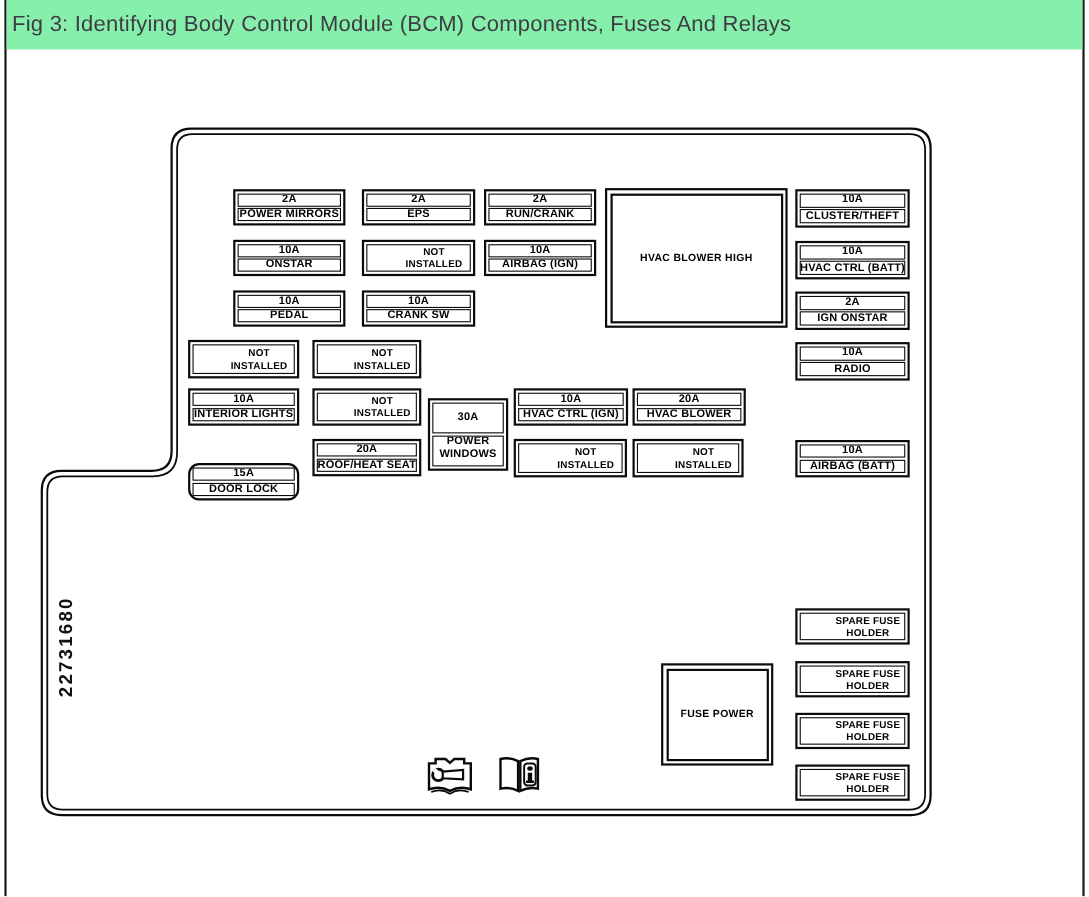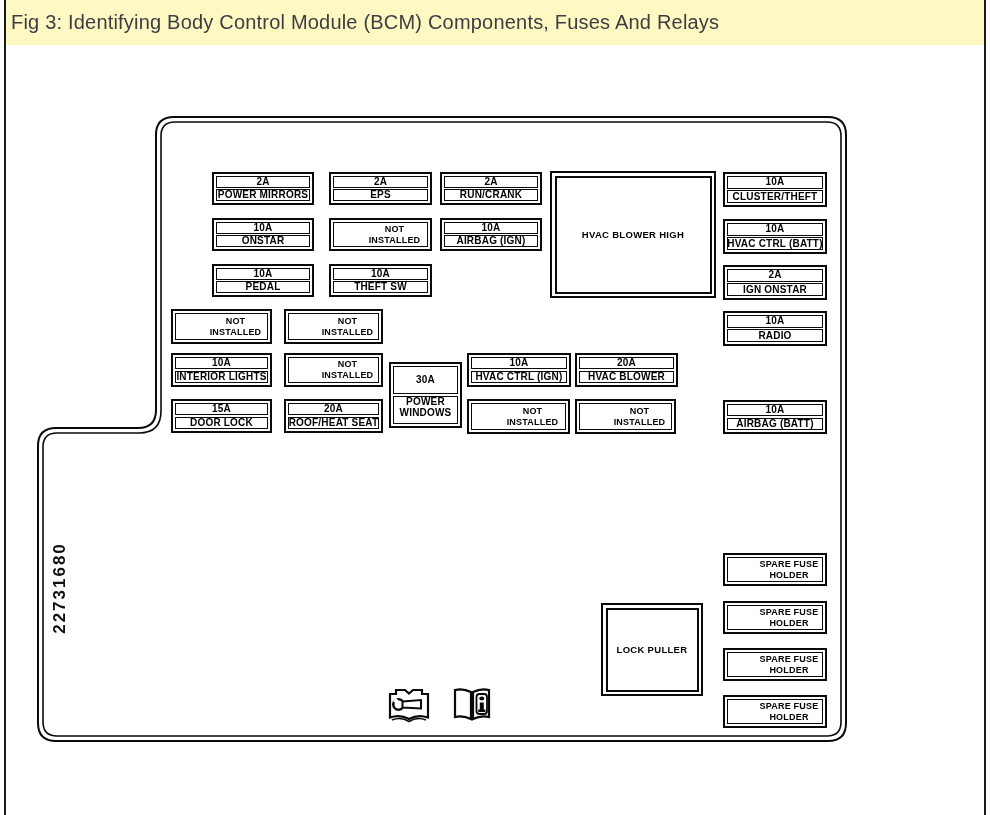--- a/index.html
+++ b/index.html
@@ -6,21 +6,21 @@
   #page {
     position:relative; width:990px; height:815px; background:#ffffff;
     font-family:"Liberation Sans", sans-serif; overflow:hidden;
   }
   .side-line { position:absolute; top:0; bottom:0; width:2px; background:#1a1a1a; }
   #side-left { left:4px; }
   #side-right { left:984px; }
 
   #title-bar {
     position:absolute; left:6px; top:0; width:978px; height:45px;
-    background:#fef9c3; display:flex; align-items:center;
+    background:#86efac; display:flex; align-items:center;
   }
   #title-bar .title {
     padding-left:5px; font-size:20px; color:#3d3d42; letter-spacing:.2px;
     white-space:nowrap;
   }
 
   #diagram { position:absolute; left:0; top:0; width:990px; height:815px; }
 
   #outline-svg { position:absolute; left:0; top:0; pointer-events:none; }
 
@@ -134,21 +134,21 @@
       <div class="fusebox" style="left: 723px; top: 219px; width: 104px; height: 35px;">
         <div class="cell">10A</div>
         <div class="cell">HVAC CTRL (BATT)</div>
       </div>
       <div class="fusebox" style="left: 212px; top: 264px; width: 102px; height: 33px;">
         <div class="cell">10A</div>
         <div class="cell">PEDAL</div>
       </div>
       <div class="fusebox" style="left: 329px; top: 264px; width: 103px; height: 33px;">
         <div class="cell">10A</div>
-        <div class="cell">THEFT SW</div>
+        <div class="cell">CRANK SW</div>
       </div>
       <div class="fusebox" style="left: 723px; top: 265px; width: 104px; height: 35px;">
         <div class="cell">2A</div>
         <div class="cell">IGN ONSTAR</div>
       </div>
       <div class="fusebox" style="left: 723px; top: 311px; width: 104px; height: 35px;">
         <div class="cell">10A</div>
         <div class="cell">RADIO</div>
       </div>
       <div class="fusebox" style="left: 171px; top: 353px; width: 101px; height: 34px;">
@@ -156,21 +156,21 @@
         <div class="cell">INTERIOR LIGHTS</div>
       </div>
       <div class="fusebox" style="left: 467px; top: 353px; width: 104px; height: 34px;">
         <div class="cell">10A</div>
         <div class="cell">HVAC CTRL (IGN)</div>
       </div>
       <div class="fusebox" style="left: 575px; top: 353px; width: 103px; height: 34px;">
         <div class="cell">20A</div>
         <div class="cell">HVAC BLOWER</div>
       </div>
-      <div class="fusebox" style="left: 171px; top: 399px; width: 101px; height: 34px;">
+      <div class="fusebox" style="left: 171px; top: 421px; width: 101px; height: 34px; border-radius: 10px;">
         <div class="cell">15A</div>
         <div class="cell">DOOR LOCK</div>
       </div>
       <div class="fusebox" style="left: 284px; top: 399px; width: 99px; height: 34px;">
         <div class="cell">20A</div>
         <div class="cell">ROOF/HEAT SEAT</div>
       </div>
       <div class="fusebox" style="left: 723px; top: 400px; width: 104px; height: 34px;">
         <div class="cell">10A</div>
         <div class="cell">AIRBAG (BATT)</div>
@@ -239,16 +239,16 @@
       <div class="fusebox blankbox" style="left: 723px; top: 695px; width: 104px; height: 33px;">
         <div class="inner">
           <span>SPARE FUSE</span>
           <span>HOLDER</span>
         </div>
       </div>
       <div class="modbox" style="left: 550px; top: 171px; width: 166px; height: 127px;">
         <div class="modinner">HVAC BLOWER HIGH</div>
       </div>
       <div class="modbox" style="left: 601px; top: 603px; width: 102px; height: 93px;">
-        <div class="modinner">LOCK PULLER</div>
+        <div class="modinner">FUSE POWER</div>
       </div>
     </div>
 </div>
 
 </body></html>

